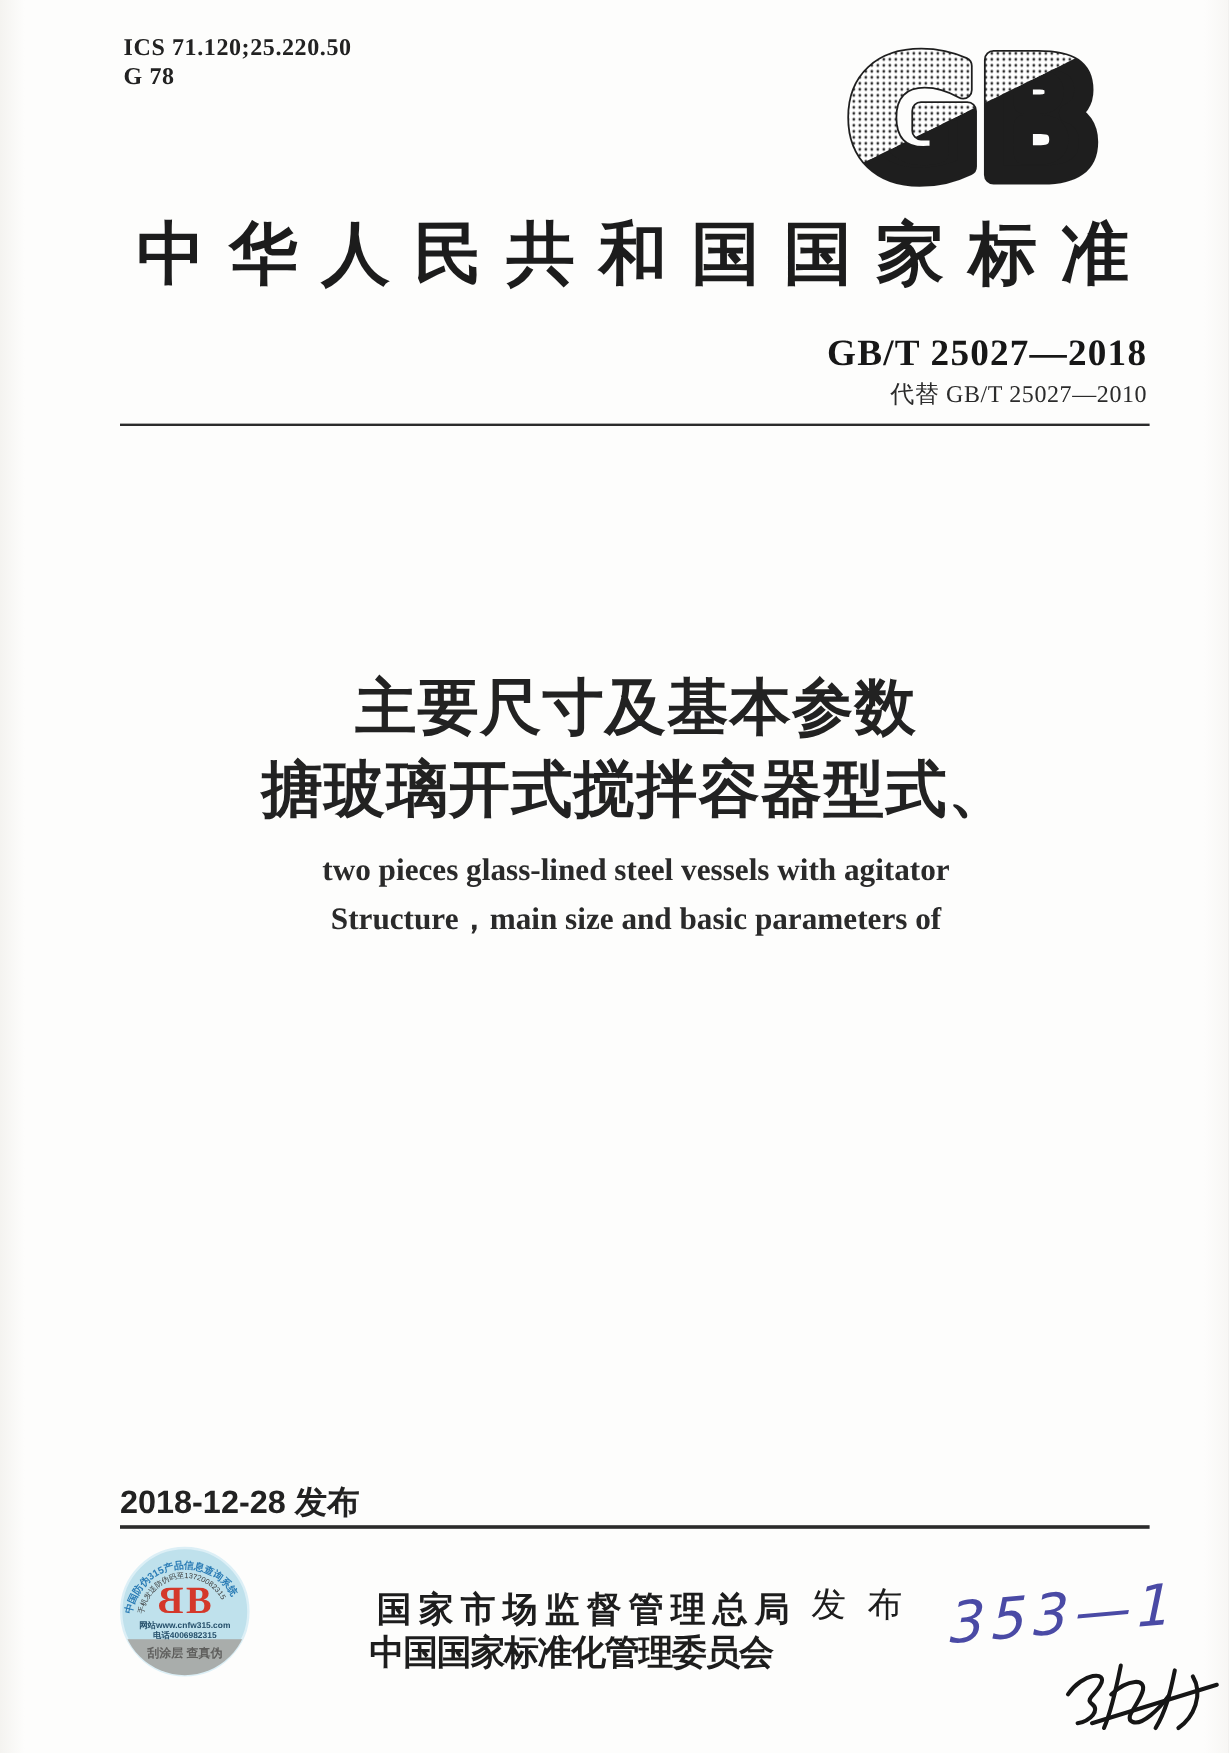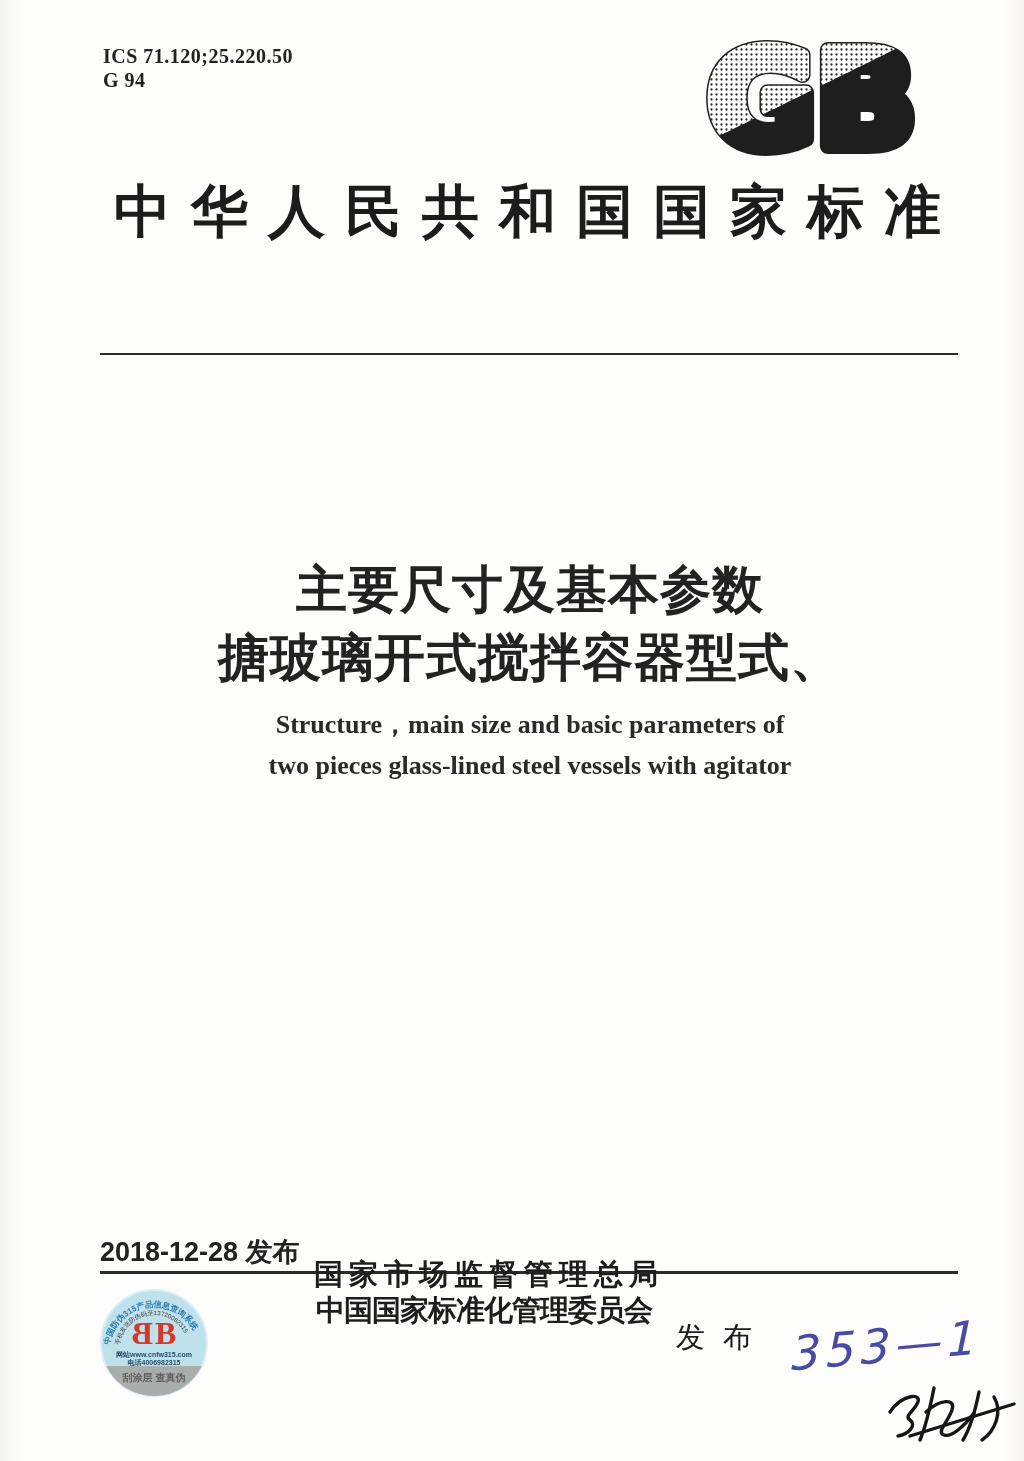--- a/index.html
+++ b/index.html
@@ -15,21 +15,21 @@
     background:linear-gradient(90deg,#f4f3f0 0%, #fdfdfc 2%, #fdfdfc 98%, #f7f6f4 100%);
     overflow:hidden;
   }
   .abs{position:absolute;}
 
   
   .ics{
     left:103px;top:28px;
     font-family:"Liberation Serif",serif;
     font-weight:700;font-size:20px;line-height:24px;
-    letter-spacing:0.5px;color:#222;margin-top:16px;
+    letter-spacing:0.5px;color:#222;
   }
 
   
   .gblogo{left:674px;top:22px;width:276px;height:136px;}
 
   
   .cntitle{
     left:100px;top:174px;width:860px;
     font-family:"Liberation Serif",serif;
     font-weight:600;font-size:57px;
@@ -75,21 +75,21 @@
     display:flex;justify-content:flex-start;
     font-family:"Liberation Sans",sans-serif;
     font-weight:600;font-size:27px;color:#222;
   }
 
   
   .seal{left:98px;top:1288px;width:114px;height:112px;}
 
   
   .issuers{
-    left:308px;top:1256px;width:344px;text-align:right;
+    left:308px;top:1324px;width:344px;text-align:left;
     font-family:"Liberation Serif",serif;
     font-weight:700;font-size:29px;line-height:36px;color:#1d1d1d;
     white-space:nowrap;
   }
   .issuers .l1{letter-spacing:6px;padding-left:6px;}
   .issuers .l2{letter-spacing:-1px;}
 
   .publish{
     left:676px;top:1318px;
     font-family:"Liberation Serif",serif;
@@ -110,21 +110,21 @@
 
   .signature{left:882px;top:1382px;width:142px;height:66px;}
 </style>
 </head>
 <body>
 
 <div id="page">
 
   <div class="abs ics">
     <div>ICS 71.120;25.220.50</div>
-    <div>G 94</div>
+    <div>G 78</div>
   </div>
 
   <svg class="abs gblogo" viewBox="0 0 276 136" xmlns="http://www.w3.org/2000/svg">
     <defs>
       <pattern id="dots" width="5" height="5" patternUnits="userSpaceOnUse">
         <rect width="5" height="5" fill="#ffffff"></rect>
         <circle cx="2.5" cy="2.5" r="1.15" fill="#2a2a2a"></circle>
       </pattern>
       <clipPath id="diagclip">
           <polygon points="0,0 276,0 0,136"></polygon>
@@ -133,31 +133,35 @@
     <g font-family="DejaVu Sans, sans-serif" font-weight="bold" font-size="132" text-anchor="middle">
       <text x="138" y="124" fill="#1e1e1e" stroke="#1e1e1e" stroke-width="16" stroke-linejoin="round">GB</text>
       <g clip-path="url(#diagclip)">
         <text x="138" y="124" fill="url(#dots)" stroke="url(#dots)" stroke-width="13" stroke-linejoin="round">GB</text>
       </g>
     </g>
   </svg>
 
   <div class="abs cntitle">中华人民共和国国家标准</div>
 
+  <div class="abs stdnum">
+    <div class="gbt">GB/T 25027—2018</div>
+    <div class="rep">代替 GB/T 25027—2010</div>
+  </div>
 
   <div class="abs rule top"></div>
 
   <div class="abs title">
     <div>主要尺寸及基本参数</div>
     <div>搪玻璃开式搅拌容器型式、</div>
   </div>
 
   <div class="abs entitle">
+    <div>two pieces glass-lined steel vessels with agitator</div>
     <div>Structure，main size and basic parameters of</div>
-    <div>two pieces glass-lined steel vessels with agitator</div>
   </div>
 
   <div class="abs daterow">
     <span>2018-12-28 发布</span>
   </div>
 
   <div class="abs rule bottom"></div>
 
   <svg class="abs seal" viewBox="0 0 114 112" xmlns="http://www.w3.org/2000/svg">
     <defs>

